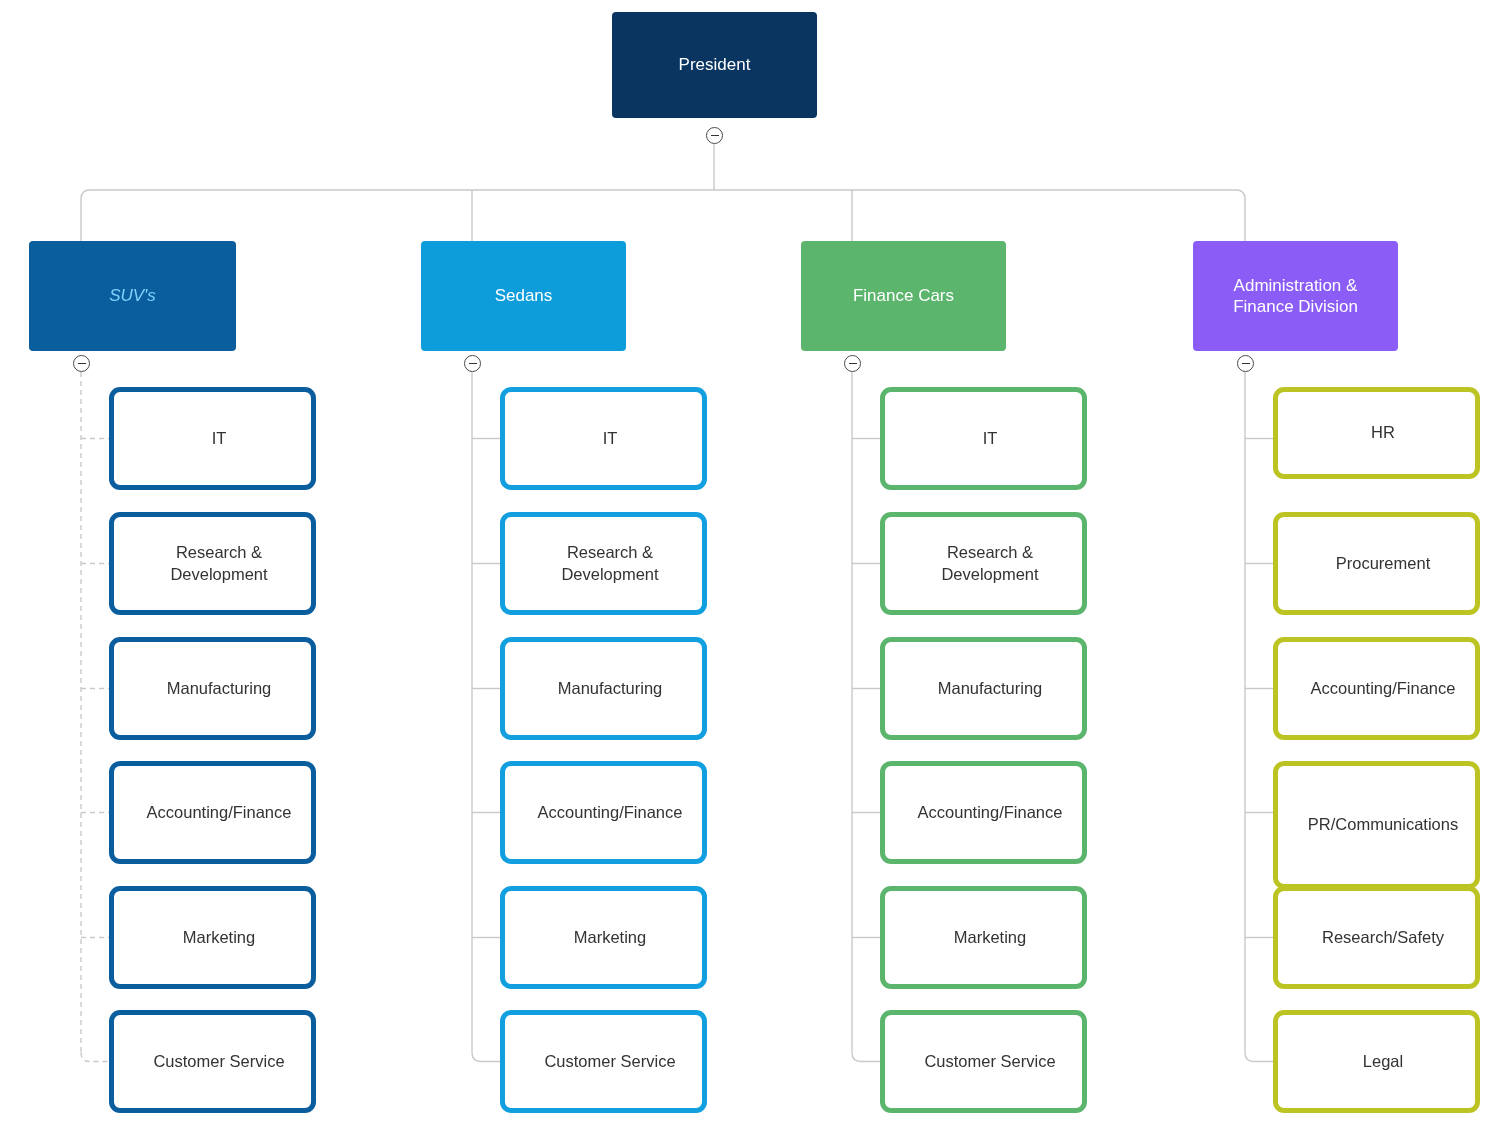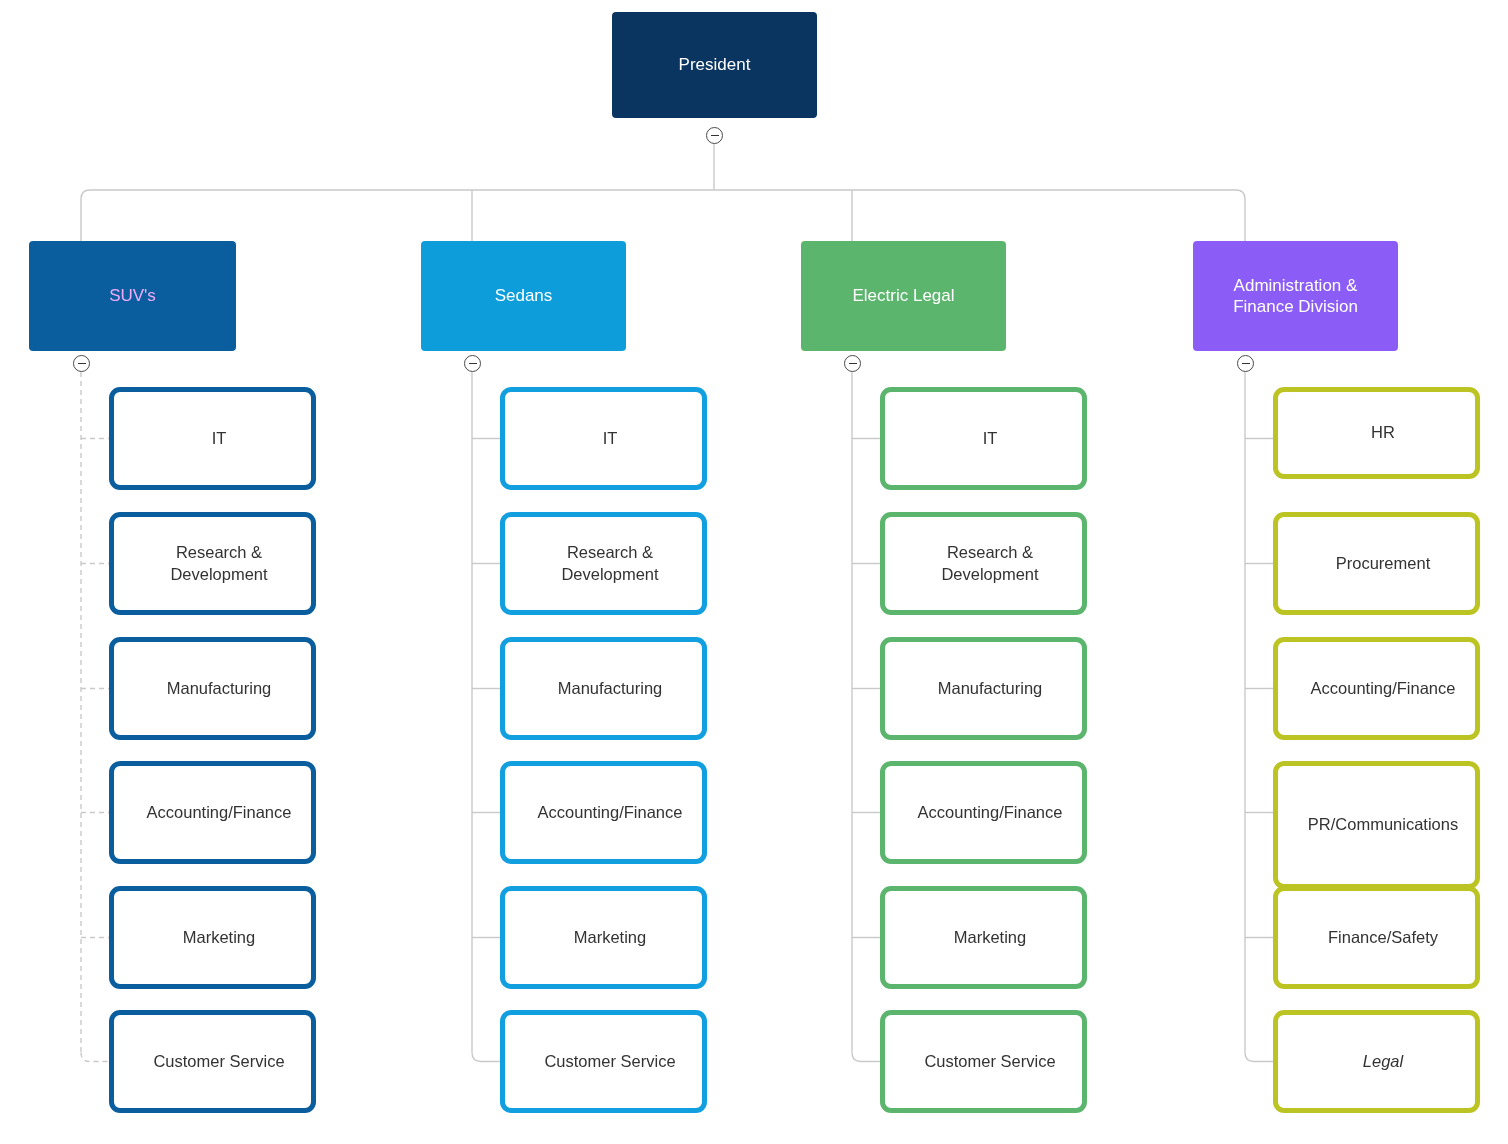--- a/index.html
+++ b/index.html
@@ -137,21 +137,21 @@
 
   <div class="node node-filled node-root" id="root-node" style="left: 612px; top: 12px; width: 205px; height: 106px; background: rgb(10, 53, 96); color: rgb(255, 255, 255);">
     <span class="node-label">President</span>
   </div>
 
   <div class="collapse-toggle" id="root-toggle" style="left: 706px; top: 127px;">
     <span class="minus"></span>
   </div>
 
   <div id="nodes-layer">
-      <div class="node node-filled" style="left: 29px; top: 241px; width: 207px; height: 110px; background: rgb(11, 94, 158); color: #f0abfc;">
+      <div class="node node-filled" style="left: 29px; top: 241px; width: 207px; height: 110px; background: rgb(11, 94, 158); color: #7dd3fc; font-style: italic;">
         <span class="node-label">SUV's</span>
       </div>
       <div class="collapse-toggle" style="left: 73px; top: 355px;">
         <span class="minus"></span>
       </div>
       <div class="node node-leaf" style="left: 109px; top: 387px; width: 207px; height: 103px; border-color: rgb(11, 94, 158);">
         <span class="node-label">IT</span>
       </div>
       <div class="node node-leaf" style="left: 109px; top: 512px; width: 207px; height: 103px; border-color: rgb(11, 94, 158);">
         <span class="node-label">Research &amp;
@@ -188,21 +188,21 @@
       <div class="node node-leaf" style="left: 500px; top: 761px; width: 207px; height: 103px; border-color: rgb(17, 159, 224);">
         <span class="node-label">Accounting/Finance</span>
       </div>
       <div class="node node-leaf" style="left: 500px; top: 886px; width: 207px; height: 103px; border-color: rgb(17, 159, 224);">
         <span class="node-label">Marketing</span>
       </div>
       <div class="node node-leaf" style="left: 500px; top: 1010px; width: 207px; height: 103px; border-color: rgb(17, 159, 224);">
         <span class="node-label">Customer Service</span>
       </div>
       <div class="node node-filled" style="left: 801px; top: 241px; width: 205px; height: 110px; background: rgb(92, 181, 109); color: rgb(255, 255, 255);">
-        <span class="node-label">Electric Legal</span>
+        <span class="node-label">Finance Cars</span>
       </div>
       <div class="collapse-toggle" style="left: 844px; top: 355px;">
         <span class="minus"></span>
       </div>
       <div class="node node-leaf" style="left: 880px; top: 387px; width: 207px; height: 103px; border-color: rgb(92, 181, 109);">
         <span class="node-label">IT</span>
       </div>
       <div class="node node-leaf" style="left: 880px; top: 512px; width: 207px; height: 103px; border-color: rgb(92, 181, 109);">
         <span class="node-label">Research &amp;
 Development</span>
@@ -232,20 +232,20 @@
       <div class="node node-leaf" style="left: 1273px; top: 512px; width: 207px; height: 103px; border-color: rgb(188, 196, 35);">
         <span class="node-label">Procurement</span>
       </div>
       <div class="node node-leaf" style="left: 1273px; top: 637px; width: 207px; height: 103px; border-color: rgb(188, 196, 35);">
         <span class="node-label">Accounting/Finance</span>
       </div>
       <div class="node node-leaf" style="left: 1273px; top: 761px; width: 207px; height: 128px; border-color: rgb(188, 196, 35);">
         <span class="node-label">PR/Communications</span>
       </div>
       <div class="node node-leaf" style="left: 1273px; top: 886px; width: 207px; height: 103px; border-color: rgb(188, 196, 35);">
-        <span class="node-label">Finance/Safety</span>
-      </div>
-      <div class="node node-leaf" style="left: 1273px; top: 1010px; width: 207px; height: 103px; border-color: rgb(188, 196, 35); font-style: italic;">
+        <span class="node-label">Research/Safety</span>
+      </div>
+      <div class="node node-leaf" style="left: 1273px; top: 1010px; width: 207px; height: 103px; border-color: rgb(188, 196, 35);">
         <span class="node-label">Legal</span>
       </div>
     </div>
 
 </div>
 
 </body></html>

